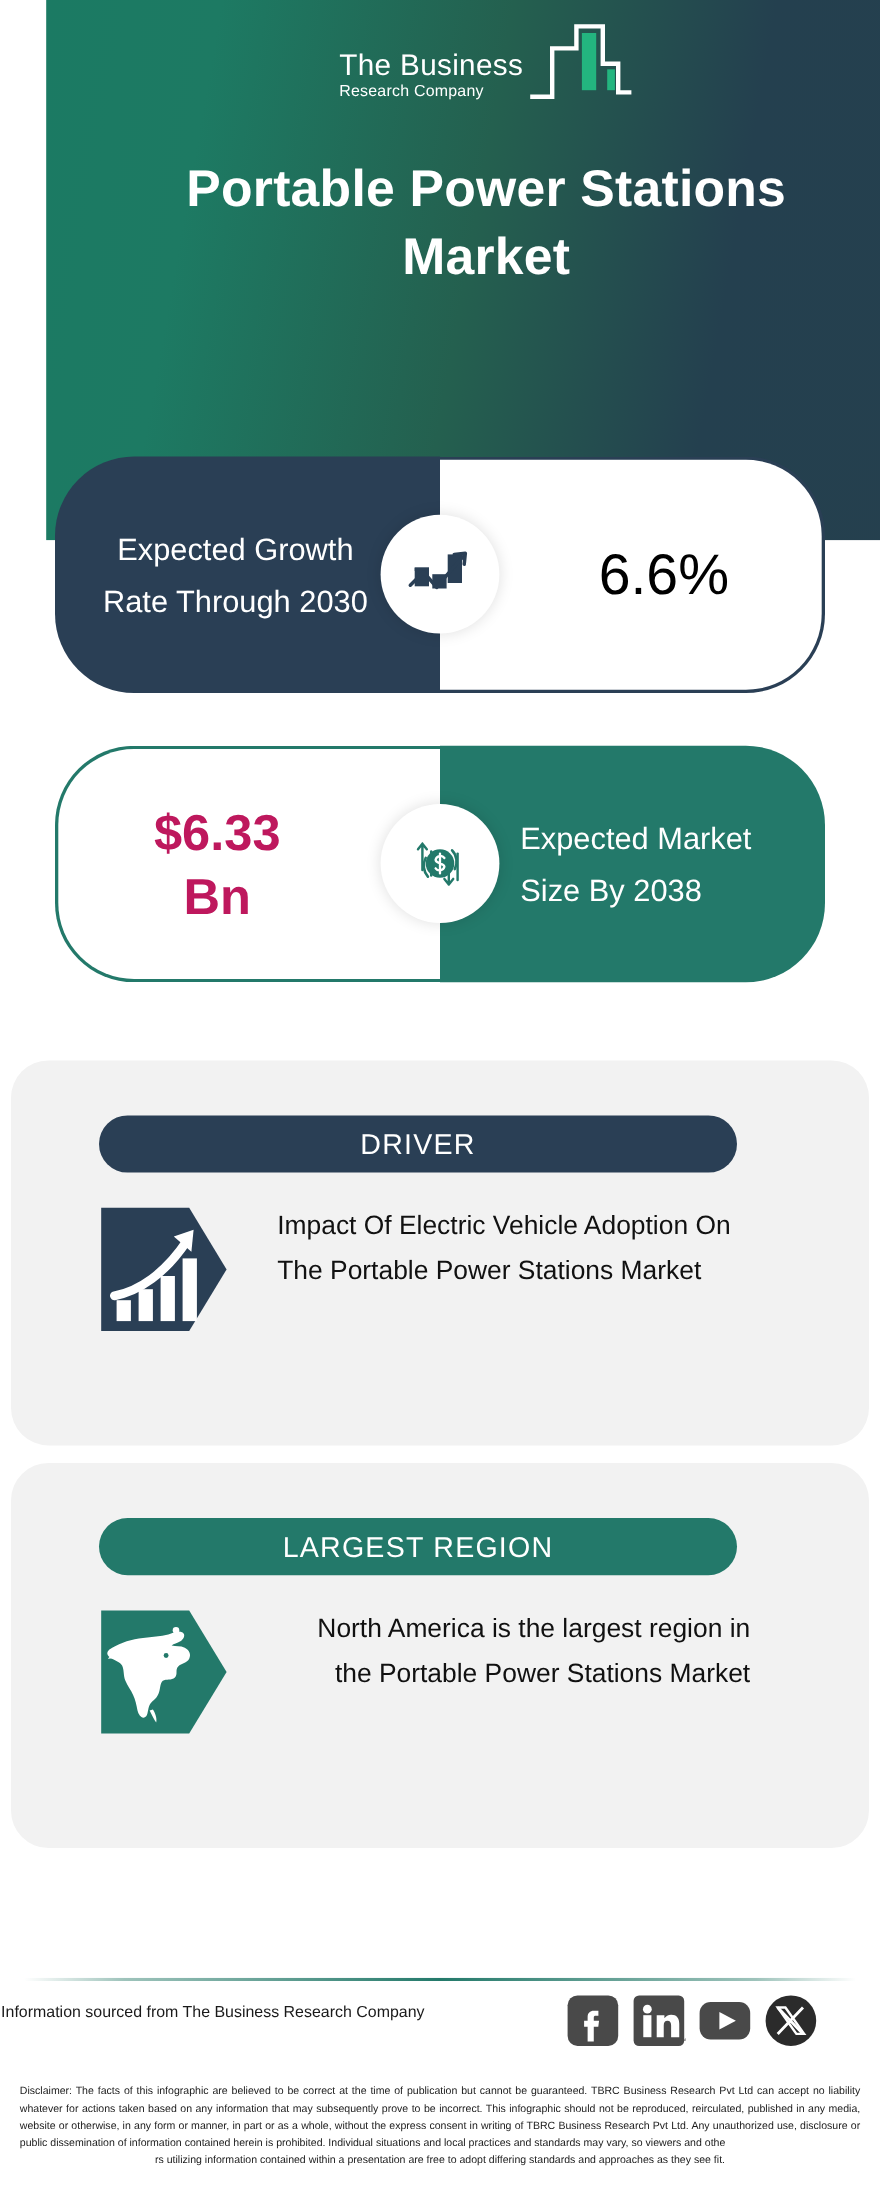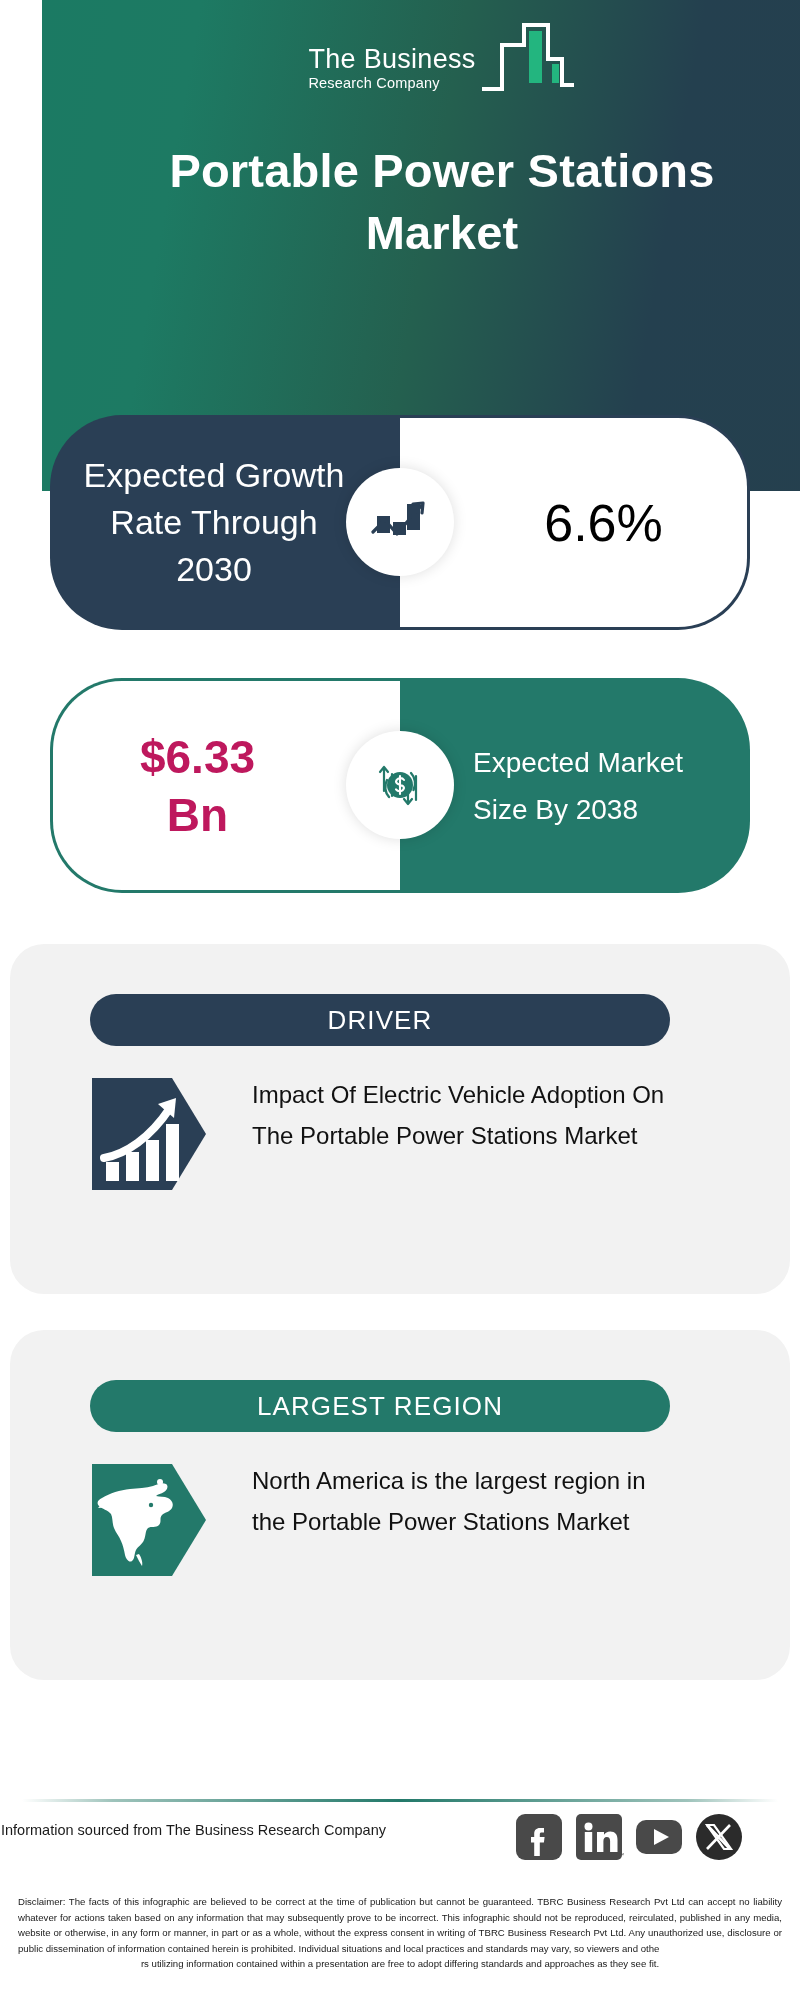--- a/index.html
+++ b/index.html
@@ -39,21 +39,21 @@
   
   #row-growth { top:415px; }
   .gr-left {
     left:0;
     background:#26405a00;
     background-color:#2a3f55;
     border-radius:72px 0 0 72px;
     display:flex; align-items:center; justify-content:center;
   }
   .gr-left-text {
-    color:#fff; font-size:34px; line-height:47px; text-align:center;
+    color:#fff; font-size:28px; line-height:47px; text-align:center;
     width:300px; padding-right:22px;
   }
   .gr-right {
     left:350px;
     border:3px solid #2a3f55; border-left:none;
     border-radius:0 72px 72px 0;
     background:#fff;
     display:flex; align-items:center; justify-content:center;
   }
   .gr-value { font-size:52px; font-weight:normal; color:#000; padding-left:60px; }
@@ -90,22 +90,22 @@
     box-shadow:0 0 14px rgba(0,0,0,.13);
     display:flex; align-items:center; justify-content:center;
     z-index:5;
   }
 
   
   .panel {
     position:absolute; left:10px; width:780px;
     background:#f2f2f2; border-radius:34px;
   }
-  #panel-driver { top:944px; height:350px; }
-  #panel-region { top:1330px; height:350px; }
+  #panel-driver { top:964px; height:350px; }
+  #panel-region { top:1330px; height:350px;text-align:right; }
 
   .pill {
     position:absolute; left:80px; width:580px; height:52px;
     border-radius:26px; color:#fff;
     display:flex; align-items:center; justify-content:center;
     font-size:26px; letter-spacing:1.1px;
   }
   #pill-driver { top:50px; background:#2a3f55; }
   #pill-region { top:50px; background:#23796a; }
 

